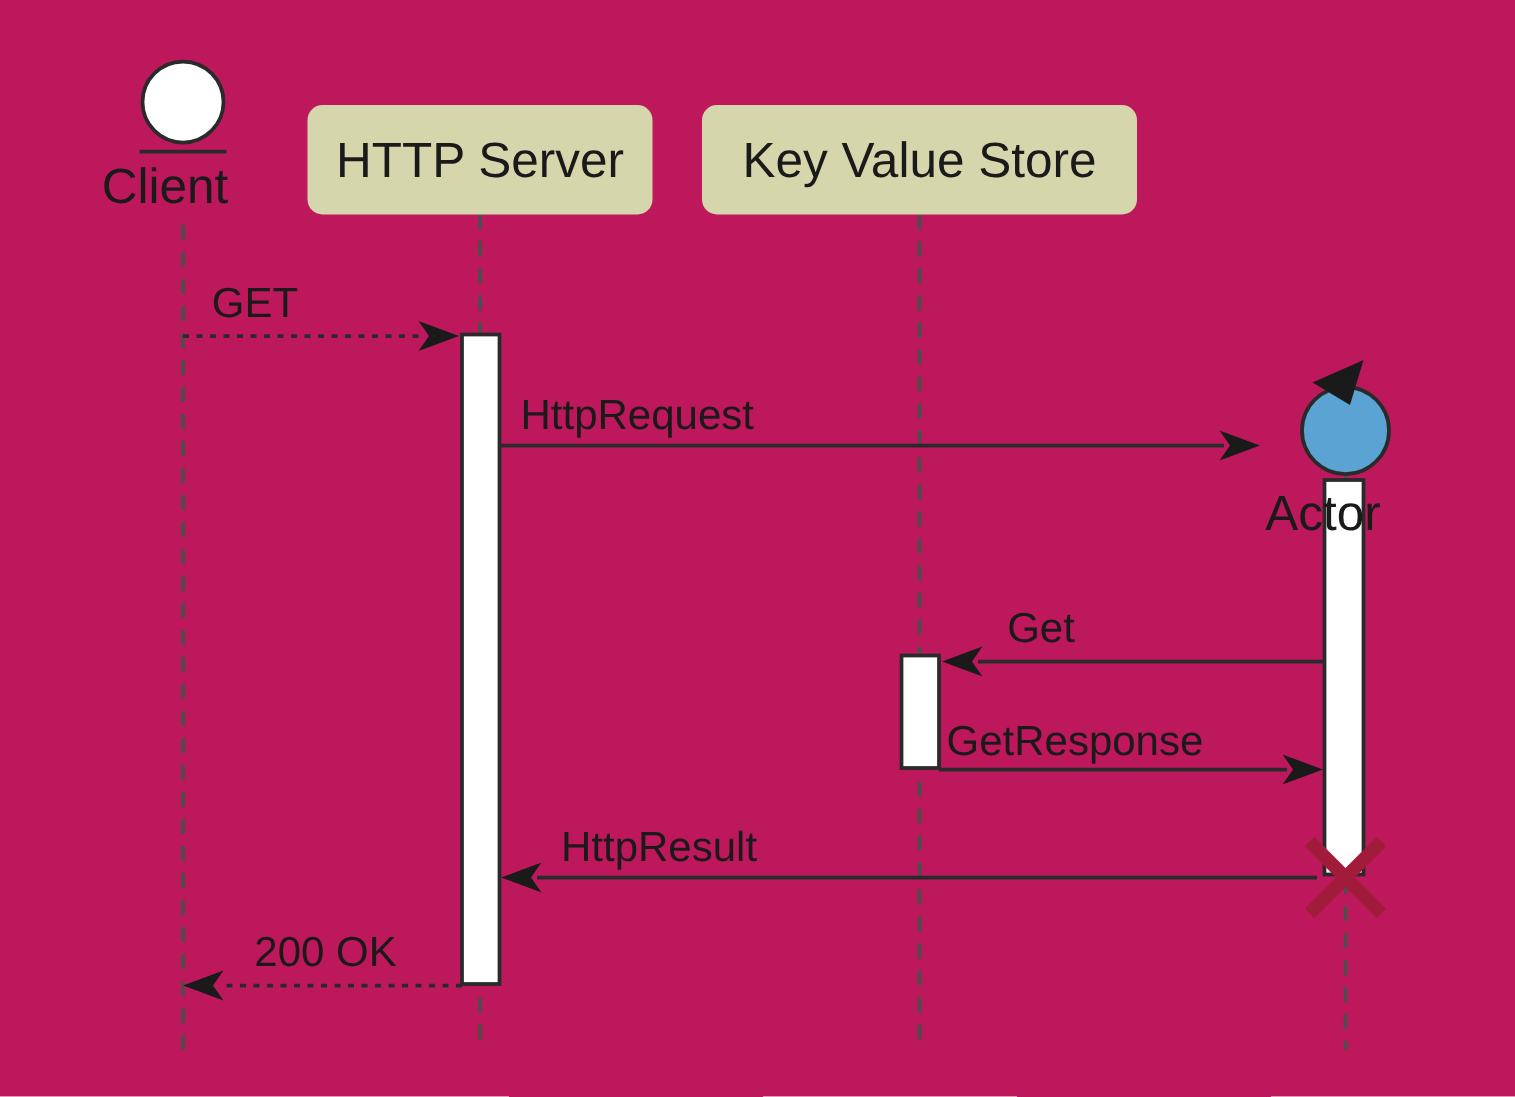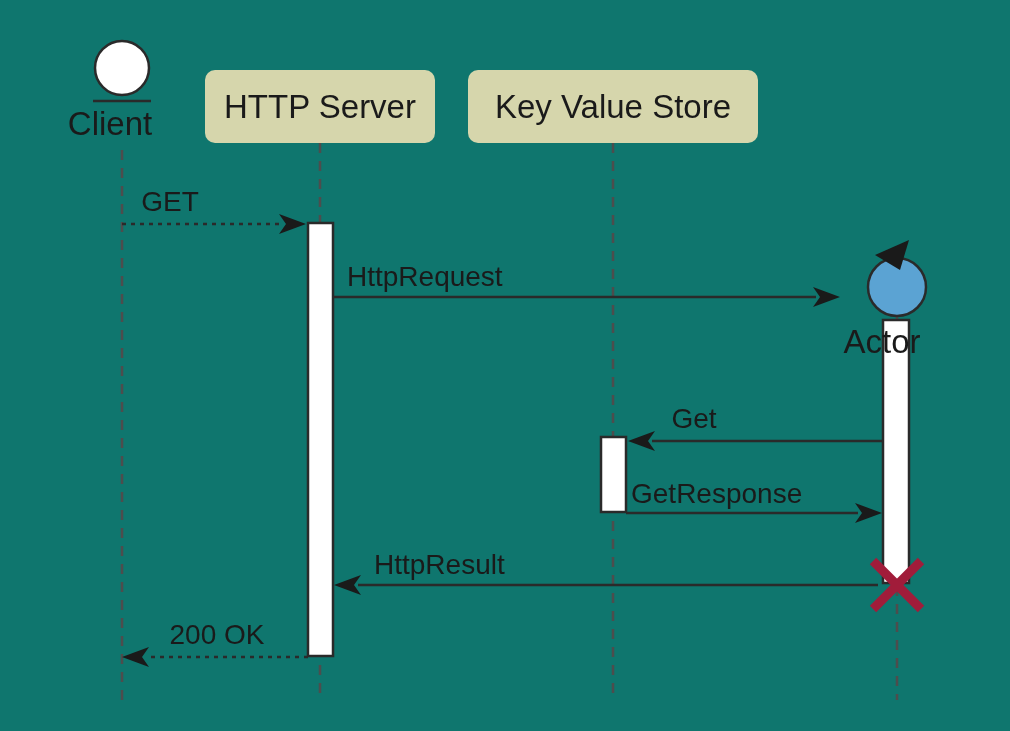--- a/index.html
+++ b/index.html
@@ -1,20 +1,20 @@
 <!DOCTYPE html>
 <html><head>
 <meta charset="utf-8">
 <style>
   html, body { margin: 0; padding: 0; background: #ffffff; }
   #canvas {
     position: relative;
     width: 1010px;
     height: 731px;
-    background: #0f766e;
+    background: #be185d;
     font-family: "Liberation Sans", sans-serif;
     overflow: hidden;
   }
   svg { position: absolute; left: 0; top: 0; }
   text {
     font-family: "Liberation Sans", sans-serif;
     fill: #1a1a1a;
   }
   .participant-label { font-size: 33px; }
   .message-label { font-size: 28px; }

